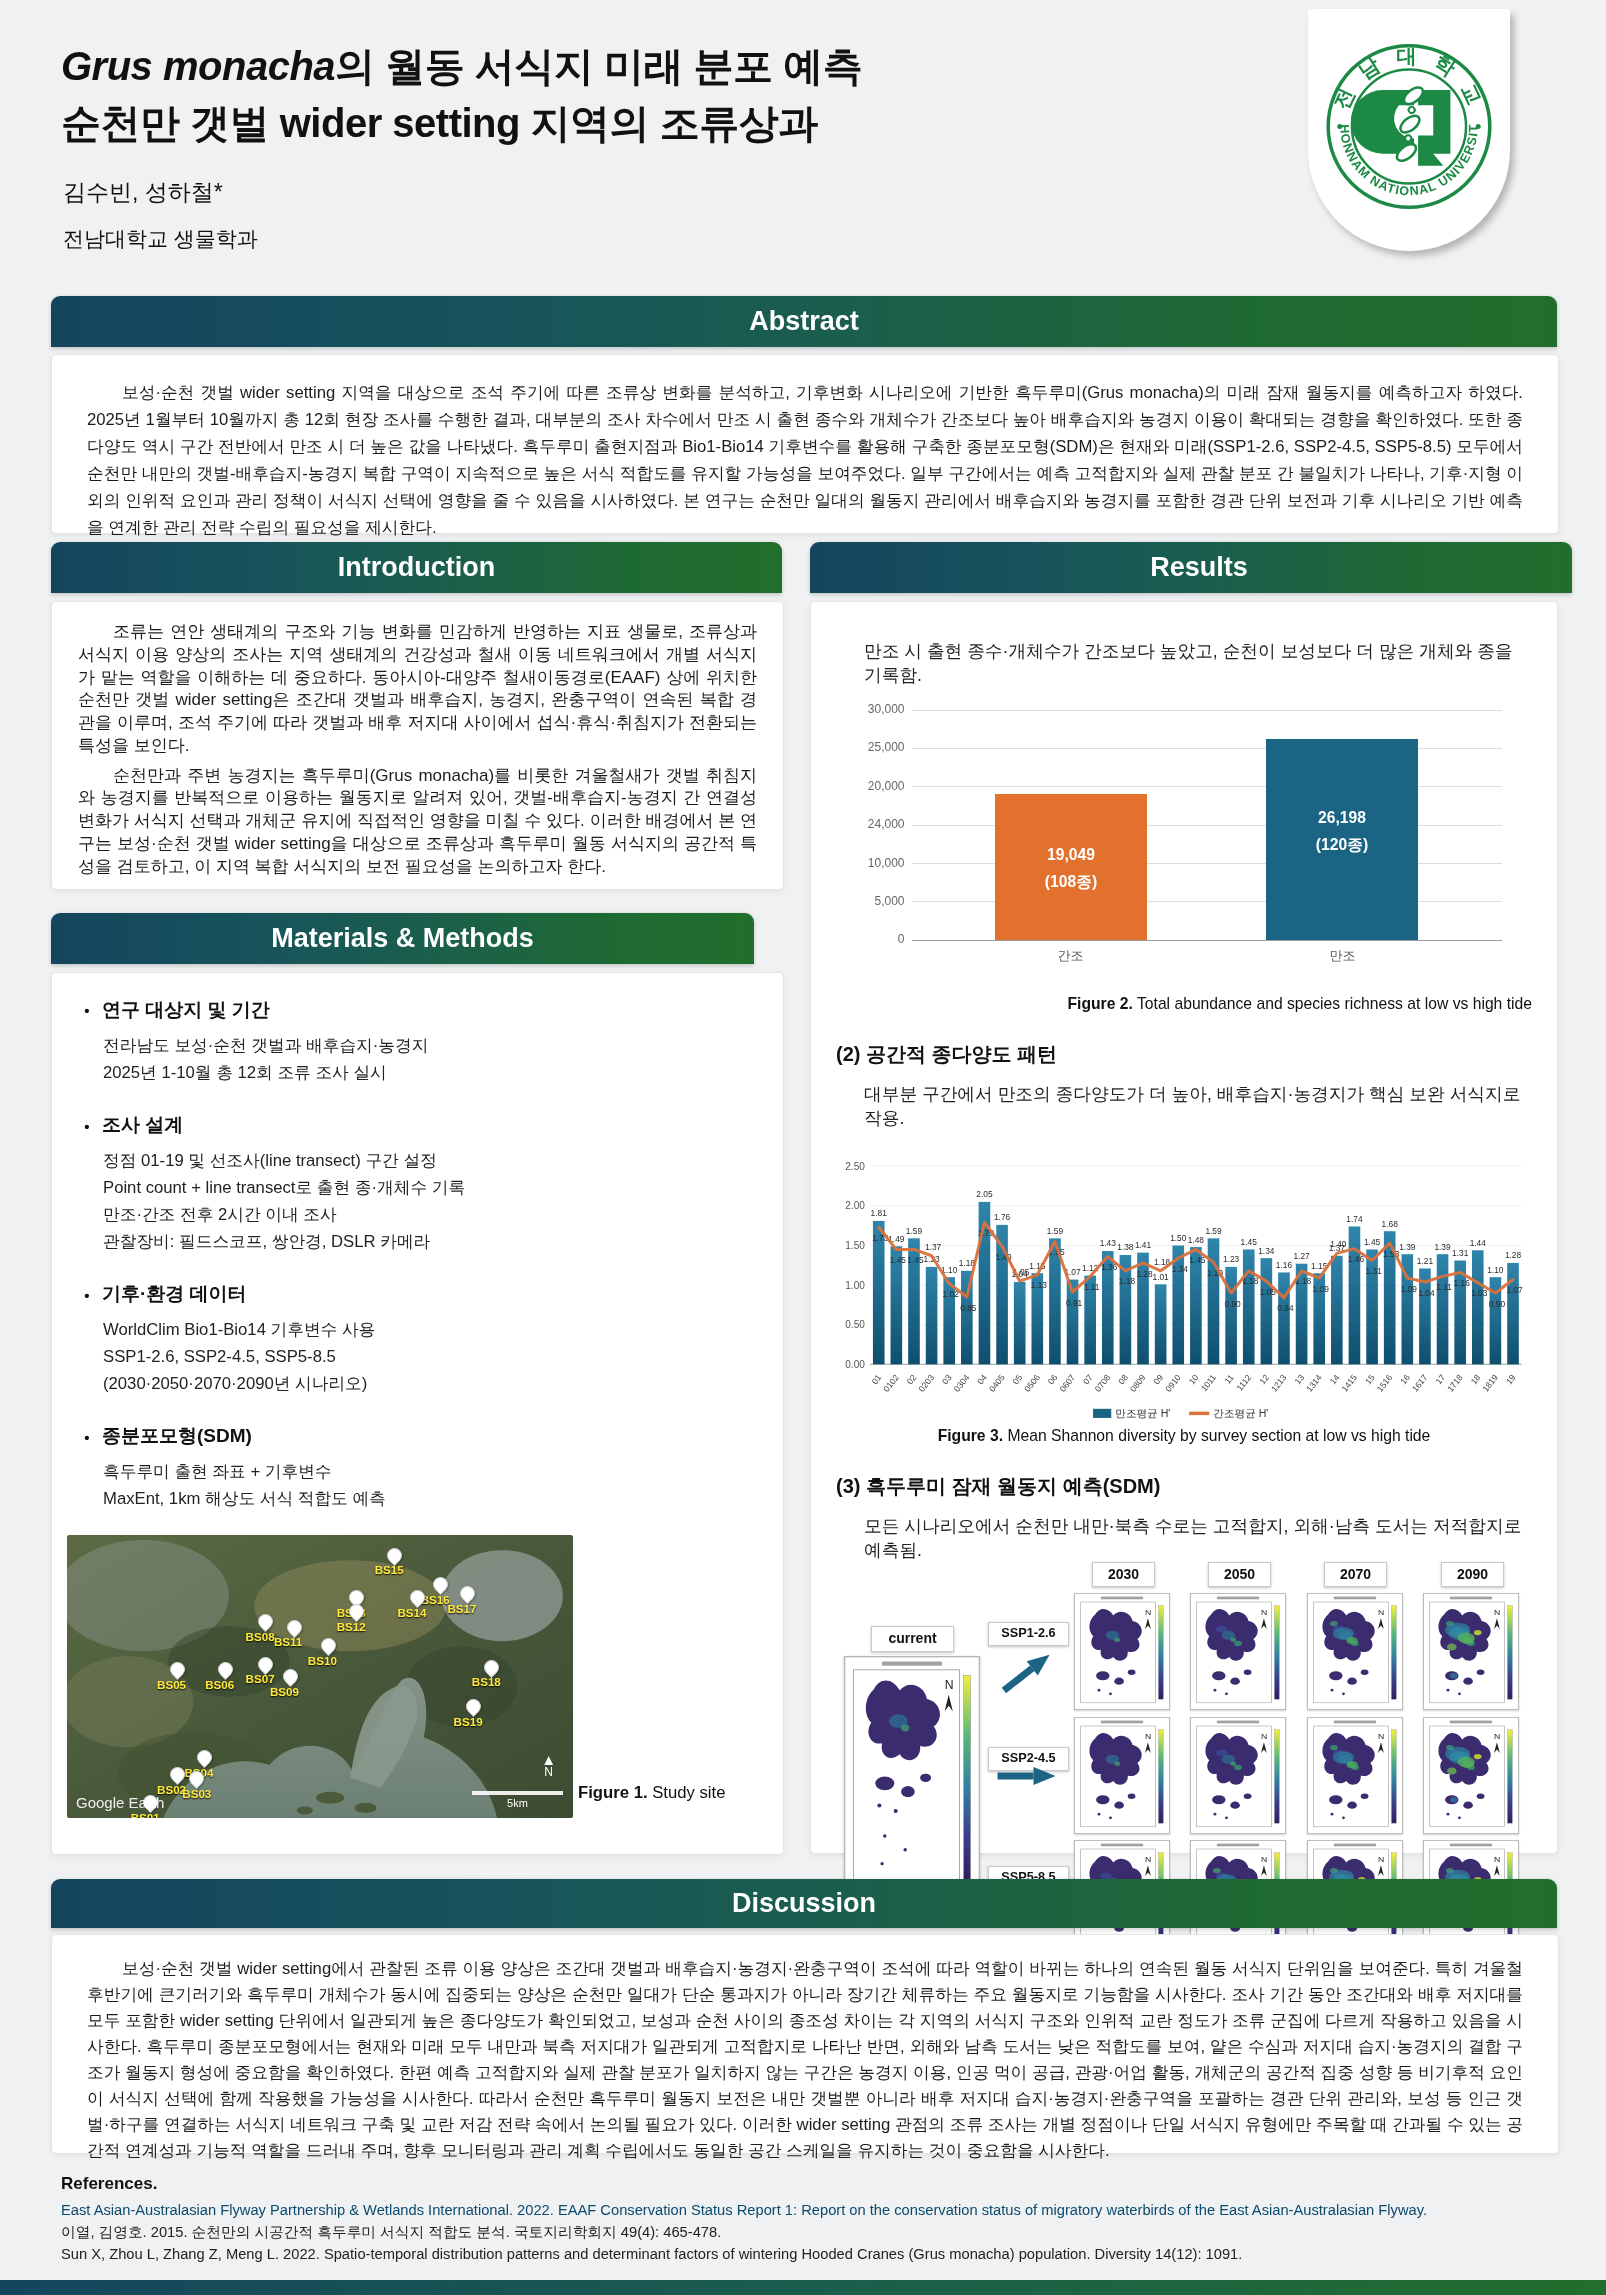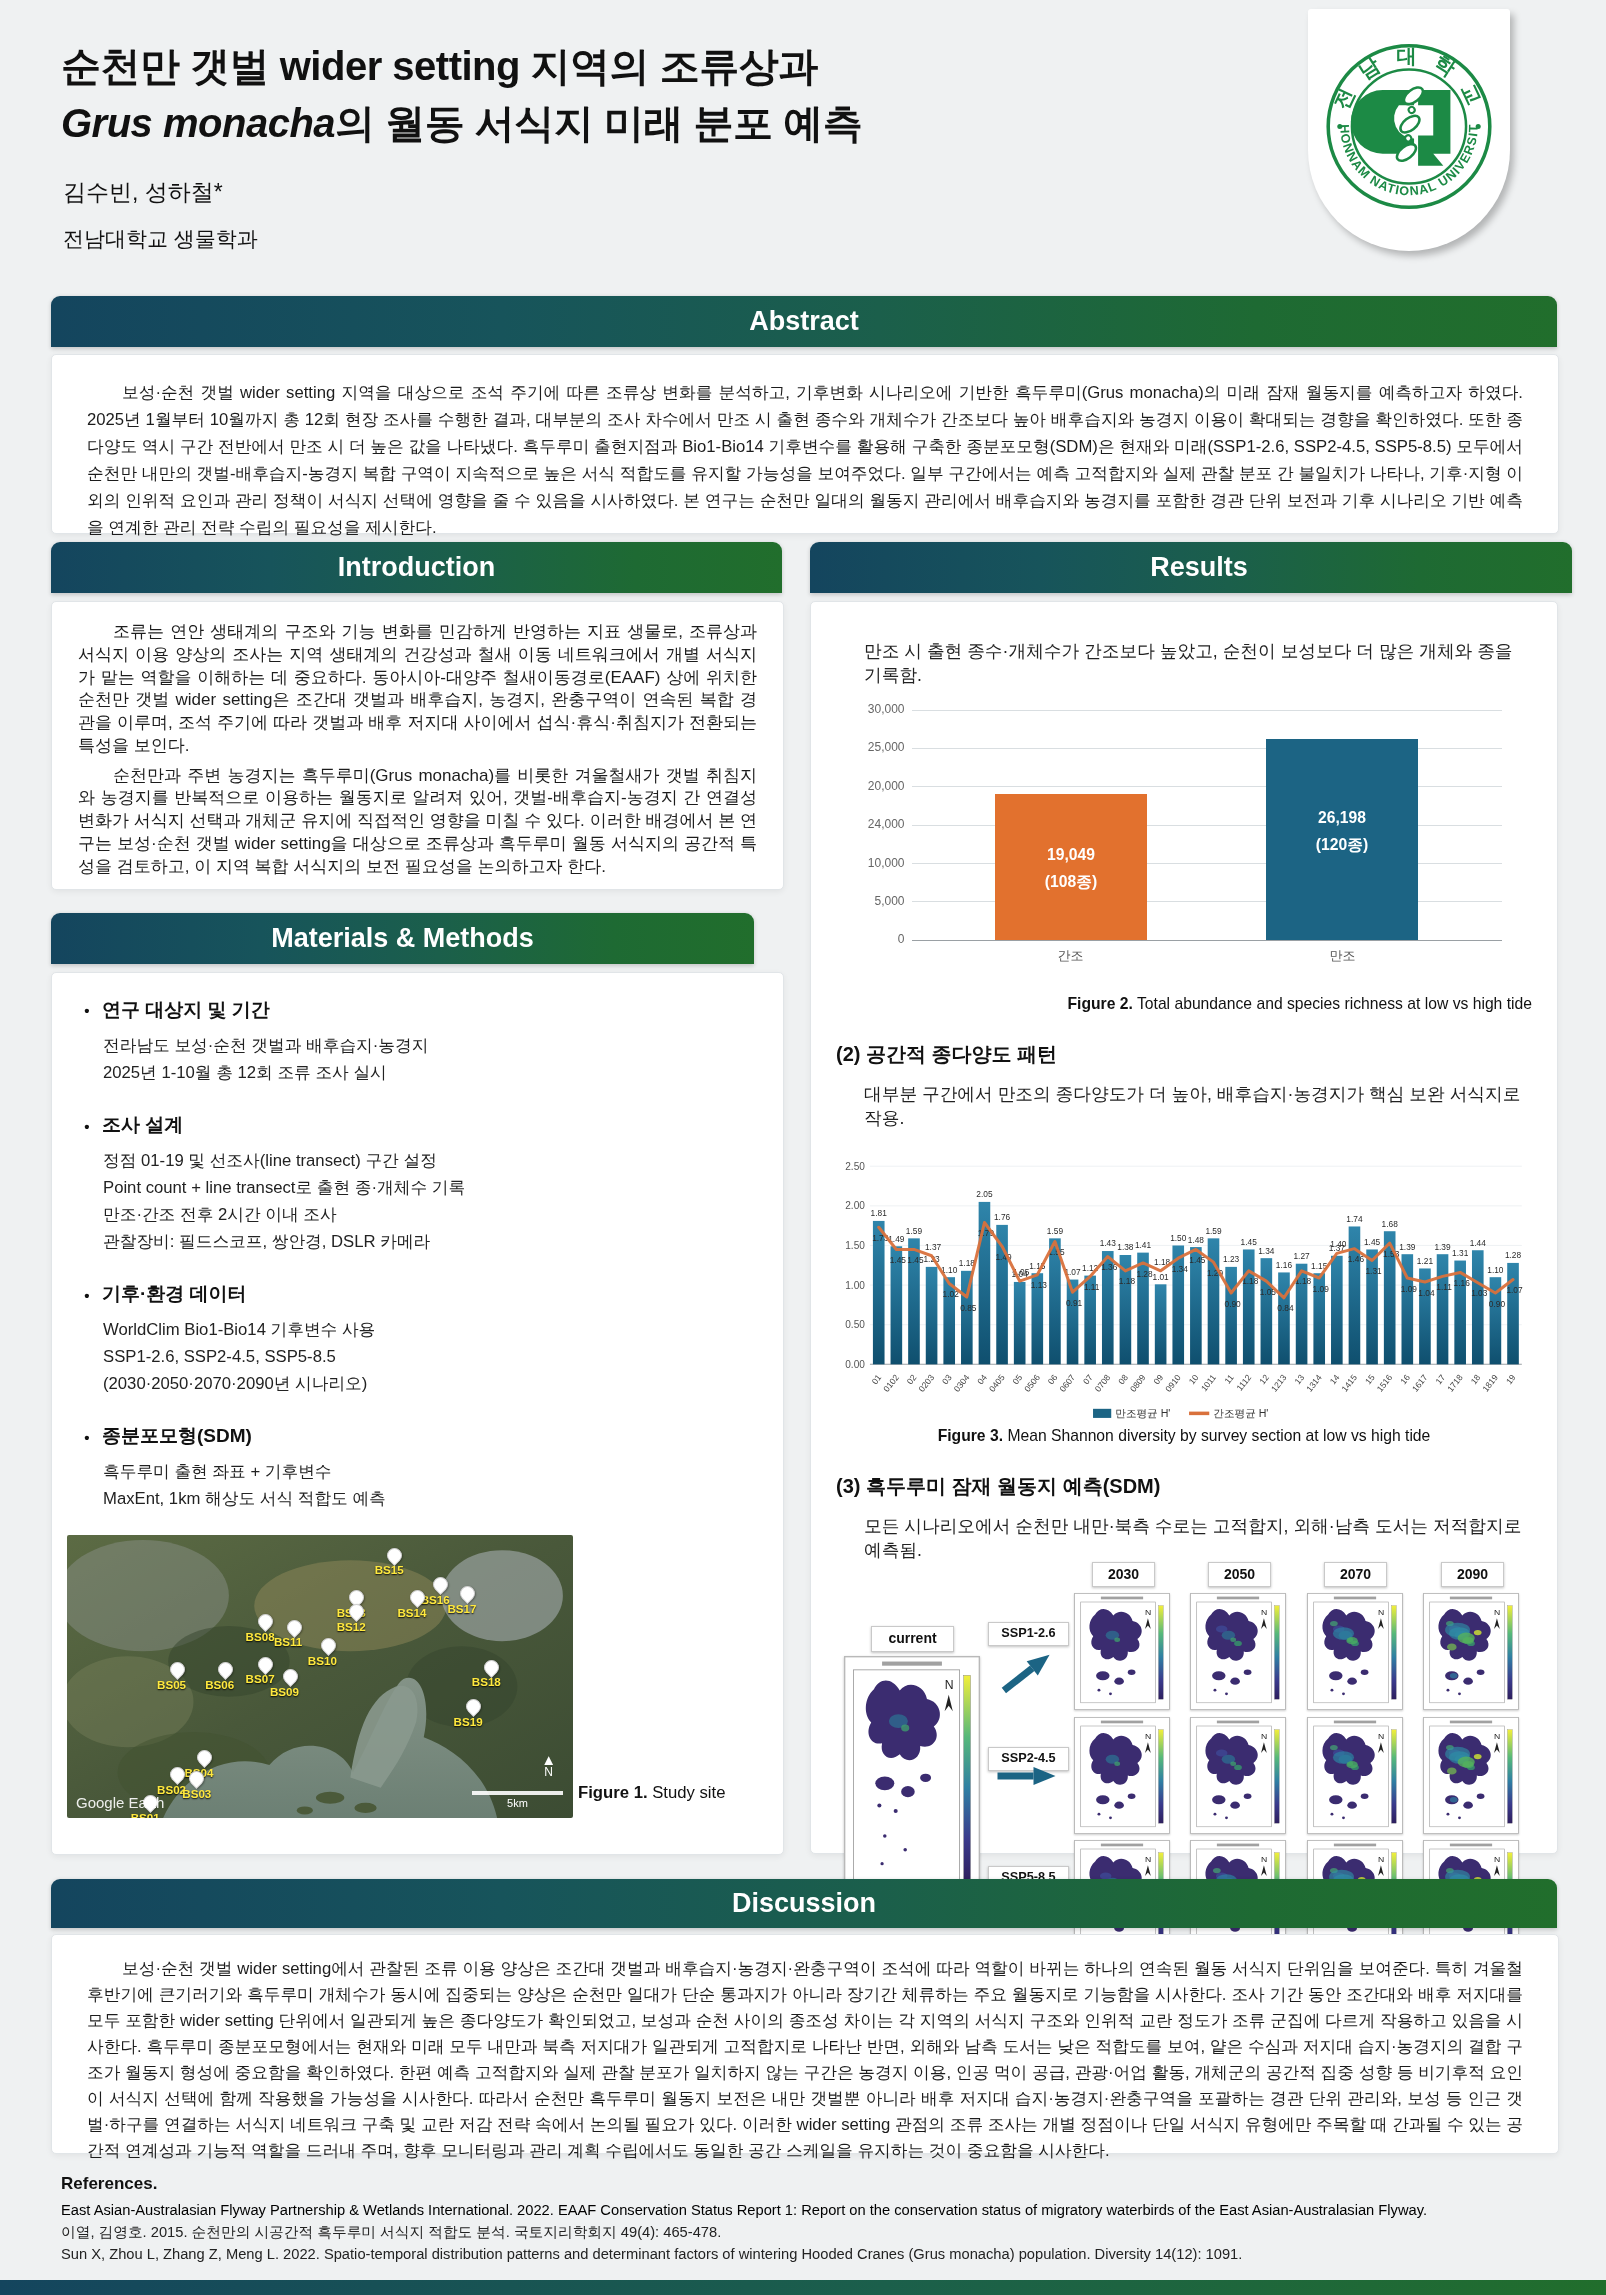--- a/index.html
+++ b/index.html
@@ -31,22 +31,22 @@
   .xcat{position:absolute;font-size:13px;color:#555;text-align:center;}
   .barlabel{position:absolute;color:#fff;font-weight:bold;font-size:15.7px;text-align:center;line-height:1.7;}
   i{font-style:italic;}
 </style>
 </head>
 <body>
 
 <div id="poster">
 
   <div style="position:absolute;left:61px;top:38px;">
+    <div class="title-line"><i>Grus monacha</i><span>의 월동 서식지 미래 분포 예측</span></div>
     <div class="title-line">순천만 갯벌 wider setting 지역의 조류상과</div>
-    <div class="title-line"><i>Grus monacha</i><span>의 월동 서식지 미래 분포 예측</span></div>
   </div>
   <div class="authors" style="position:absolute;left:63px;top:177px;">김수빈, 성하철*</div>
   <div class="affil" style="position:absolute;left:63px;top:225px;">전남대학교 생물학과</div>
 
   <div style="position:absolute;left:1308px;top:9px;width:202px;height:242px;background:#fff;
               border-radius:3px 3px 101px 101px;box-shadow:4px 5px 7px rgba(0,0,0,.25);">
     <svg width="202" height="242" viewBox="0 0 400 478">
       <defs>
         <path id="arcTop" d="M 200 232 m -126 0 a 126 126 0 1 1 252 0" transform="rotate(180 200 232) translate(0 0)"></path>
         <path id="arcT2" d="M 74 232 a 126 126 0 0 1 252 0"></path>
@@ -871,21 +871,21 @@
   <div class="sec-head" style="left:51px;top:1879px;width:1506px;height:49px;line-height:49px;">
     <span>Discussion</span>
   </div>
   <div class="panel" style="left:51px;top:1934px;width:1506px;height:218px;">
     <div class="body-text" style="padding:21px 35px;font-size:16.7px;line-height:1.56;text-indent:35px;">보성·순천 갯벌 wider setting에서 관찰된 조류 이용 양상은 조간대 갯벌과 배후습지·농경지·완충구역이 조석에 따라 역할이 바뀌는 하나의 연속된 월동 서식지 단위임을 보여준다. 특히 겨울철 후반기에 큰기러기와 흑두루미 개체수가 동시에 집중되는 양상은 순천만 일대가 단순 통과지가 아니라 장기간 체류하는 주요 월동지로 기능함을 시사한다. 조사 기간 동안 조간대와 배후 저지대를 모두 포함한 wider setting 단위에서 일관되게 높은 종다양도가 확인되었고, 보성과 순천 사이의 종조성 차이는 각 지역의 서식지 구조와 인위적 교란 정도가 조류 군집에 다르게 작용하고 있음을 시사한다. 흑두루미 종분포모형에서는 현재와 미래 모두 내만과 북측 저지대가 일관되게 고적합지로 나타난 반면, 외해와 남측 도서는 낮은 적합도를 보여, 얕은 수심과 저지대 습지·농경지의 결합 구조가 월동지 형성에 중요함을 확인하였다. 한편 예측 고적합지와 실제 관찰 분포가 일치하지 않는 구간은 농경지 이용, 인공 먹이 공급, 관광·어업 활동, 개체군의 공간적 집중 성향 등 비기후적 요인이 서식지 선택에 함께 작용했을 가능성을 시사한다. 따라서 순천만 흑두루미 월동지 보전은 내만 갯벌뿐 아니라 배후 저지대 습지·농경지·완충구역을 포괄하는 경관 단위 관리와, 보성 등 인근 갯벌·하구를 연결하는 서식지 네트워크 구축 및 교란 저감 전략 속에서 논의될 필요가 있다. 이러한 wider setting 관점의 조류 조사는 개별 정점이나 단일 서식지 유형에만 주목할 때 간과될 수 있는 공간적 연계성과 기능적 역할을 드러내 주며, 향후 모니터링과 관리 계획 수립에서도 동일한 공간 스케일을 유지하는 것이 중요함을 시사한다.</div>
   </div>
 
   <div style="position:absolute;left:61px;top:2174px;width:1493px;">
     <div style="font-size:17px;font-weight:bold;color:#111;margin-bottom:5px;">References.</div>
     <div id="ref-list">
-        <div style="font-size:14.7px;color:#000000;line-height:1.5;">East Asian-Australasian Flyway Partnership &amp; Wetlands International. 2022. EAAF Conservation Status Report 1: Report on the conservation status of migratory waterbirds of the East Asian-Australasian Flyway.</div>
+        <div style="font-size:14.7px;color:#0c4a6e;line-height:1.5;">East Asian-Australasian Flyway Partnership &amp; Wetlands International. 2022. EAAF Conservation Status Report 1: Report on the conservation status of migratory waterbirds of the East Asian-Australasian Flyway.</div>
         <div style="font-size:14.7px;color:#222;line-height:1.5;">이열, 김영호. 2015. 순천만의 시공간적 흑두루미 서식지 적합도 분석. 국토지리학회지 49(4): 465-478.</div>
         <div style="font-size:14.7px;color:#222;line-height:1.5;">Sun X, Zhou L, Zhang Z, Meng L. 2022. Spatio-temporal distribution patterns and determinant factors of wintering Hooded Cranes (Grus monacha) population. Diversity 14(12): 1091.</div>
       </div>
   </div>
 
   <div style="position:absolute;left:0;top:2280px;width:1607px;height:15px;
               background:linear-gradient(90deg,#14455e 0%,#1b5f4b 55%,#216e2c 100%);"></div>
 </div>
 
 

